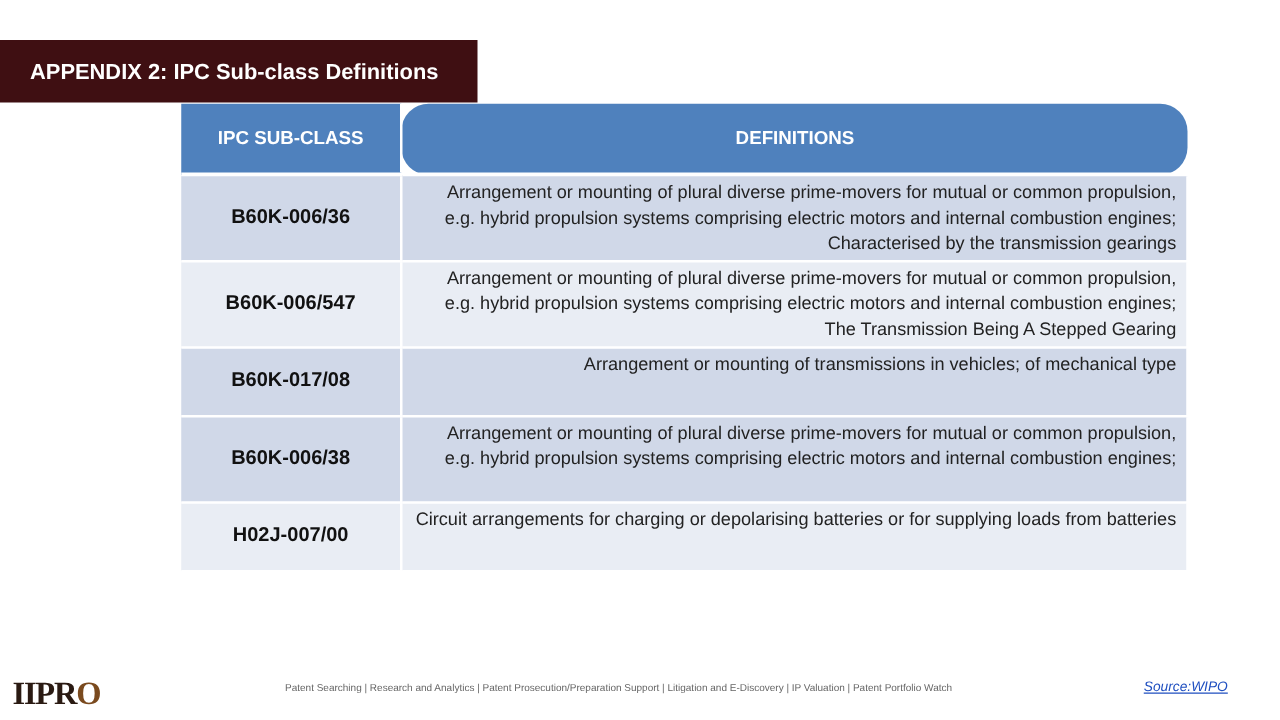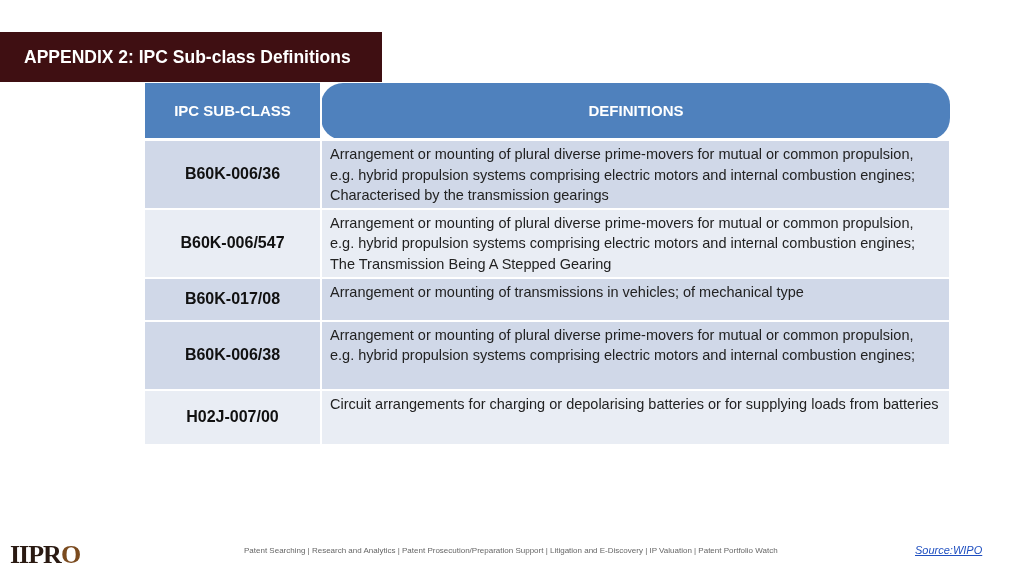--- a/index.html
+++ b/index.html
@@ -4,27 +4,27 @@
 <style>
   html, body { margin:0; padding:0; }
   body { width:1024px; height:576px; background:#ffffff; position:relative; overflow:hidden; font-family:"Liberation Sans", sans-serif; }
   .title-bar { position:absolute; left:0; top:32px; width:382px; height:50px; background:#3f0f12; display:flex; align-items:center; }
   .title-bar span { color:#fff; font-weight:bold; font-size:17.5px; padding-left:24px; font-family:"Liberation Sans", sans-serif; }
   table.ipc { position:absolute; left:122px; top:83px; width:806px; border-collapse:collapse; table-layout:fixed;margin-left:23px; }
   table.ipc th { background:#4f81bd; color:#fff; font-size:15px; font-weight:bold; height:53px; border-right:2px solid #fff; border-bottom:3px solid #fff; }
   table.ipc th:last-child { border-right:none;border-radius:22px; }
   table.ipc td { font-size:14.5px; color:#222; border-right:2px solid #fff; border-bottom:2px solid #fff; line-height:20.5px; }
   table.ipc td.code { text-align:center; font-weight:bold; font-size:16px; color:#111; width:173px; }
-  table.ipc td.def { padding:2px 8px 2px 8px; vertical-align:top; padding-top:3px; }
+  table.ipc td.def { padding:2px 8px 2px 8px; vertical-align:top; padding-top:3px;text-align:right; }
   tr.odd td { background:#d0d8e8; }
   tr.even td { background:#e9edf4; }
   .footer-logo { position:absolute; left:10px; top:540px; font-family:"Liberation Serif", serif; font-size:26px; font-weight:bold; letter-spacing:-1px;text-align:center; }
   .footer-logo .ii { color:#2a1a12; }
   .footer-logo .p { color:#7a4a1e; }
-  .footer-text { position:absolute; left:244px; top:546px; font-size:8px; color:#666; }
+  .footer-text { position:absolute; left:228px; top:546px; font-size:8px; color:#666; }
   .source-link { position:absolute; left:915px; top:544px; font-size:11px; font-style:italic; color:#1f4fc0; text-decoration:underline; }
 </style>
 </head>
 <body>
 
 <div class="title-bar">
   <span>APPENDIX 2: IPC Sub-class Definitions</span>
 </div>
 
 <table class="ipc">
@@ -36,21 +36,21 @@
   </thead>
   <tbody>
     <tr class="odd" style="height:69px">
       <td class="code">B60K-006/36</td>
       <td class="def">Arrangement or mounting of plural diverse prime-movers for mutual or common propulsion, e.g. hybrid propulsion systems comprising electric motors and internal combustion engines; Characterised by the transmission gearings</td>
     </tr>
     <tr class="even" style="height:69px">
       <td class="code">B60K-006/547</td>
       <td class="def">Arrangement or mounting of plural diverse prime-movers for mutual or common propulsion, e.g. hybrid propulsion systems comprising electric motors and internal combustion engines; The Transmission Being A Stepped Gearing</td>
     </tr>
-    <tr class="odd" style="height:43px">
+    <tr class="odd" style="height:55px">
       <td class="code">B60K-017/08</td>
       <td class="def">Arrangement or mounting of transmissions in vehicles; of mechanical type</td>
     </tr>
     <tr class="odd" style="height:69px">
       <td class="code">B60K-006/38</td>
       <td class="def">Arrangement or mounting of plural diverse prime-movers for mutual or common propulsion, e.g. hybrid propulsion systems comprising electric motors and internal combustion engines;</td>
     </tr>
     <tr class="even" style="height:55px">
       <td class="code">H02J-007/00</td>
       <td class="def">Circuit arrangements for charging or depolarising batteries or for supplying loads from batteries</td>

